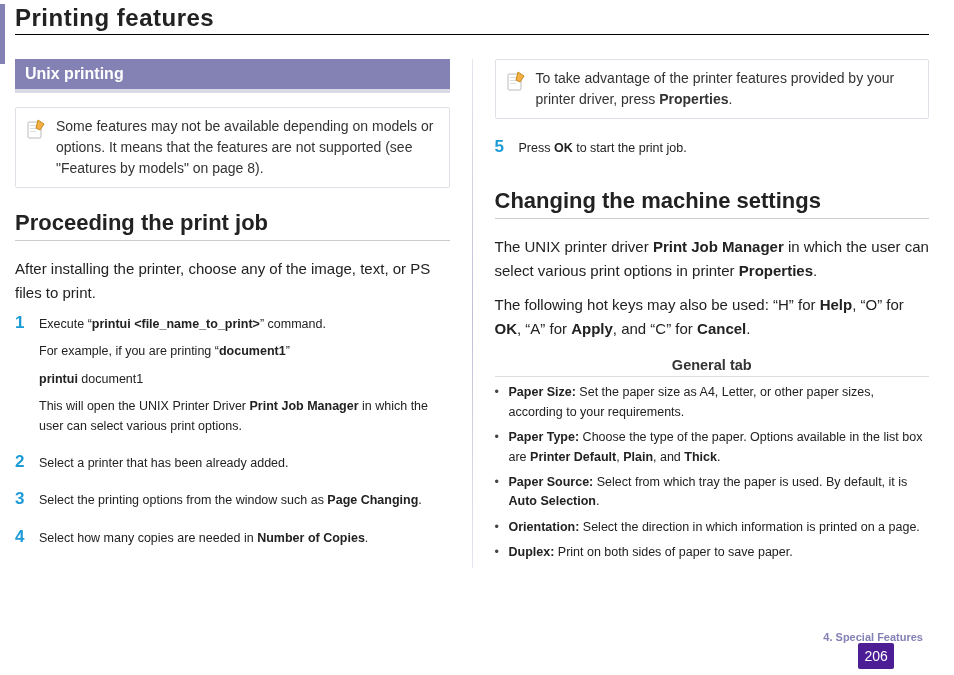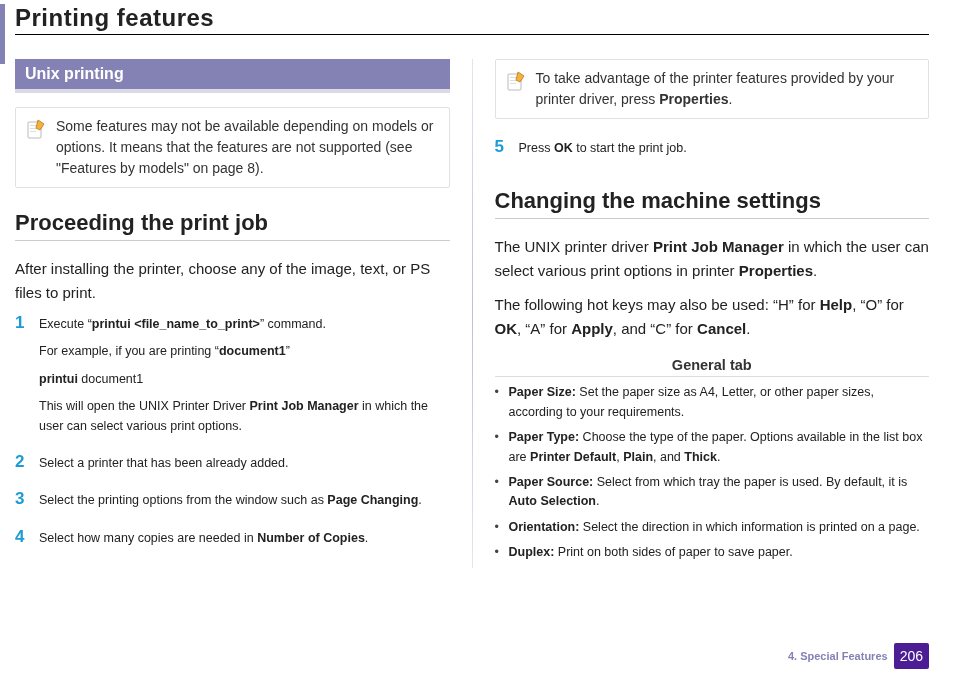--- a/index.html
+++ b/index.html
@@ -19,21 +19,21 @@
 h3.sub{font-size:14.5px;font-weight:700;margin:16px 0 6px 0;border-bottom:1px solid #ddd;padding-bottom:3px;color:#333;text-align:center;}
 p.body{font-size:15px;line-height:1.6;margin:10px 0;}
 .step{display:flex;margin:10px 0;font-size:12.5px;line-height:1.55;}
 .step-num{flex:0 0 24px;color:#1d9bd6;font-weight:700;font-size:17px;line-height:1;margin-top:-1px;}
 .step-body{flex:1;}
 .step-body p{margin:0 0 8px 0;}
 .bul{display:flex;margin:6px 0;font-size:12.5px;line-height:1.55;}
 .bul-dot{flex:0 0 14px;color:#444;}
 .bul-body{flex:1;}
 b{font-weight:700;}
-.footer{position:absolute;bottom:10px;right:25px;display:flex;align-items:center;font-size:11px;}
+.footer{position:absolute;bottom:10px;right:25px;display:flex;align-items:center;font-size:11px;flex-direction:column;}
 .footer-chap{color:#8481b4;font-weight:700;margin-right:6px;}
 .footer-page{background:#4c1d95;color:#fff;font-weight:400;padding:5px 6px;border-radius:2px;font-size:14px;}
 </style>
 </head>
 <body>
 
 <div class="page">
   <div class="leftbar"></div>
   <h1 class="page-title">Printing features</h1>
 

